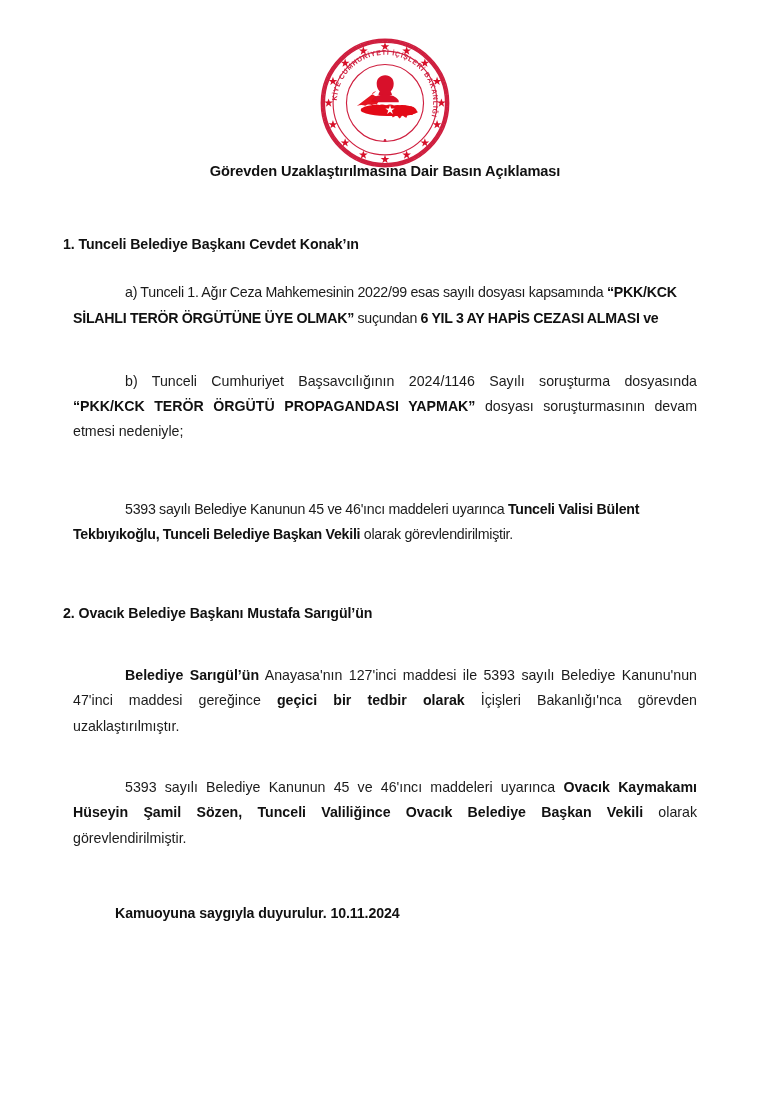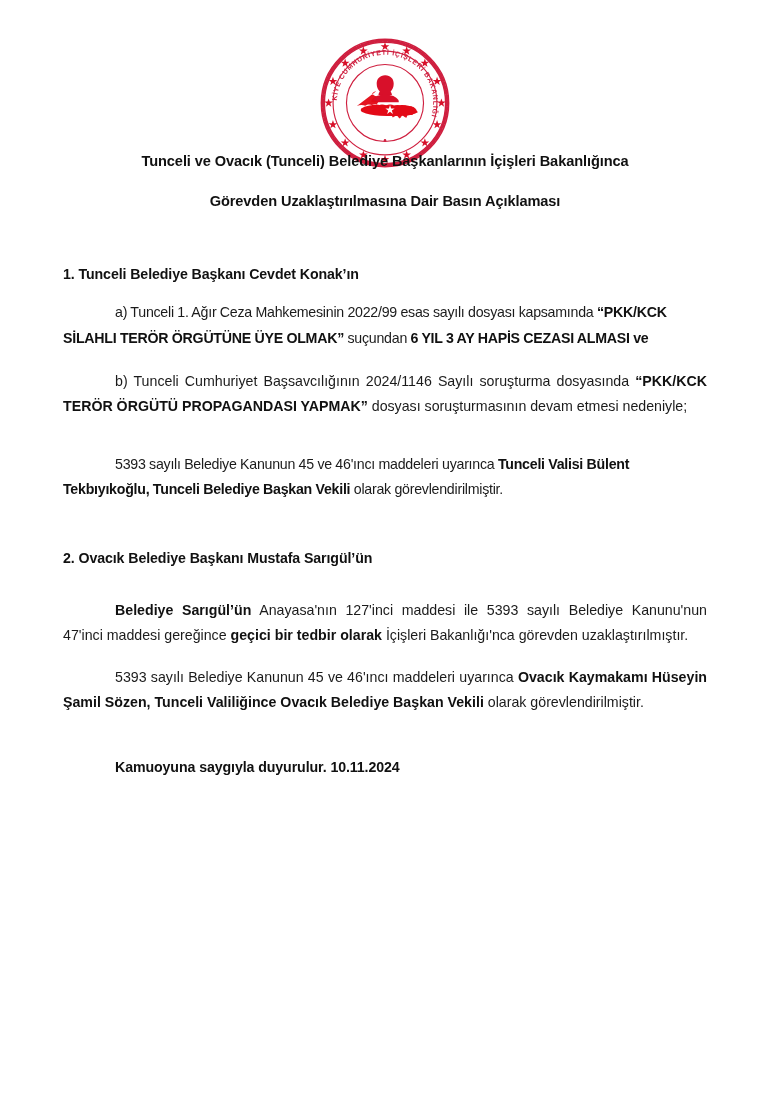--- a/index.html
+++ b/index.html
@@ -65,21 +65,21 @@
 
   .section-heading {
     font-weight: bold;
     font-size: 14.2px;
     color: #111111;
     margin: 0;
     letter-spacing: -0.1px;
   }
 
   p.para {
-    margin: 0;
+    margin: 10px;
     font-size: 14.2px;
     line-height: 1.78;
     text-align: justify;
     text-justify: inter-word;
     color: #1b1b1b;
     text-indent: 52px;
     hyphens: none;
   }
 
   
@@ -240,21 +240,20 @@
         <path d="M96,98.2 a 12.2,12.2 0 1,0 0,24.4 a 9.6,9.6 0 1,1 0,-24.4 Z" fill="#ffffff"></path>
 
         <g transform="translate(107.5,110.4)">
           <path transform="scale(0.77)" d="M0,-9.5 L2.2,-3.0 L9.0,-3.0 L3.5,1.1 L5.6,7.6 L0,3.6 L-5.6,7.6 L-3.5,1.1 L-9.0,-3.0 L-2.2,-3.0 Z" fill="#ffffff"></path>
         </g>
       </g>
     </svg>
   </div>
 
   <div class="doc-title">
-    <span class="title-line-1">Tunceli ve Ovacık (Tunceli) Belediye Başkanlarının İçişleri Bakanlığınca</span>
     <span class="title-line-2">Görevden Uzaklaştırılmasına Dair Basın Açıklaması</span>
   </div>
 
   <div class="content">
 
     <div class="sp-56"></div>
 
     <h2 class="section-heading">1. Tunceli Belediye Başkanı Cevdet Konak’ın</h2>
 
     <div class="sp-18"></div>

